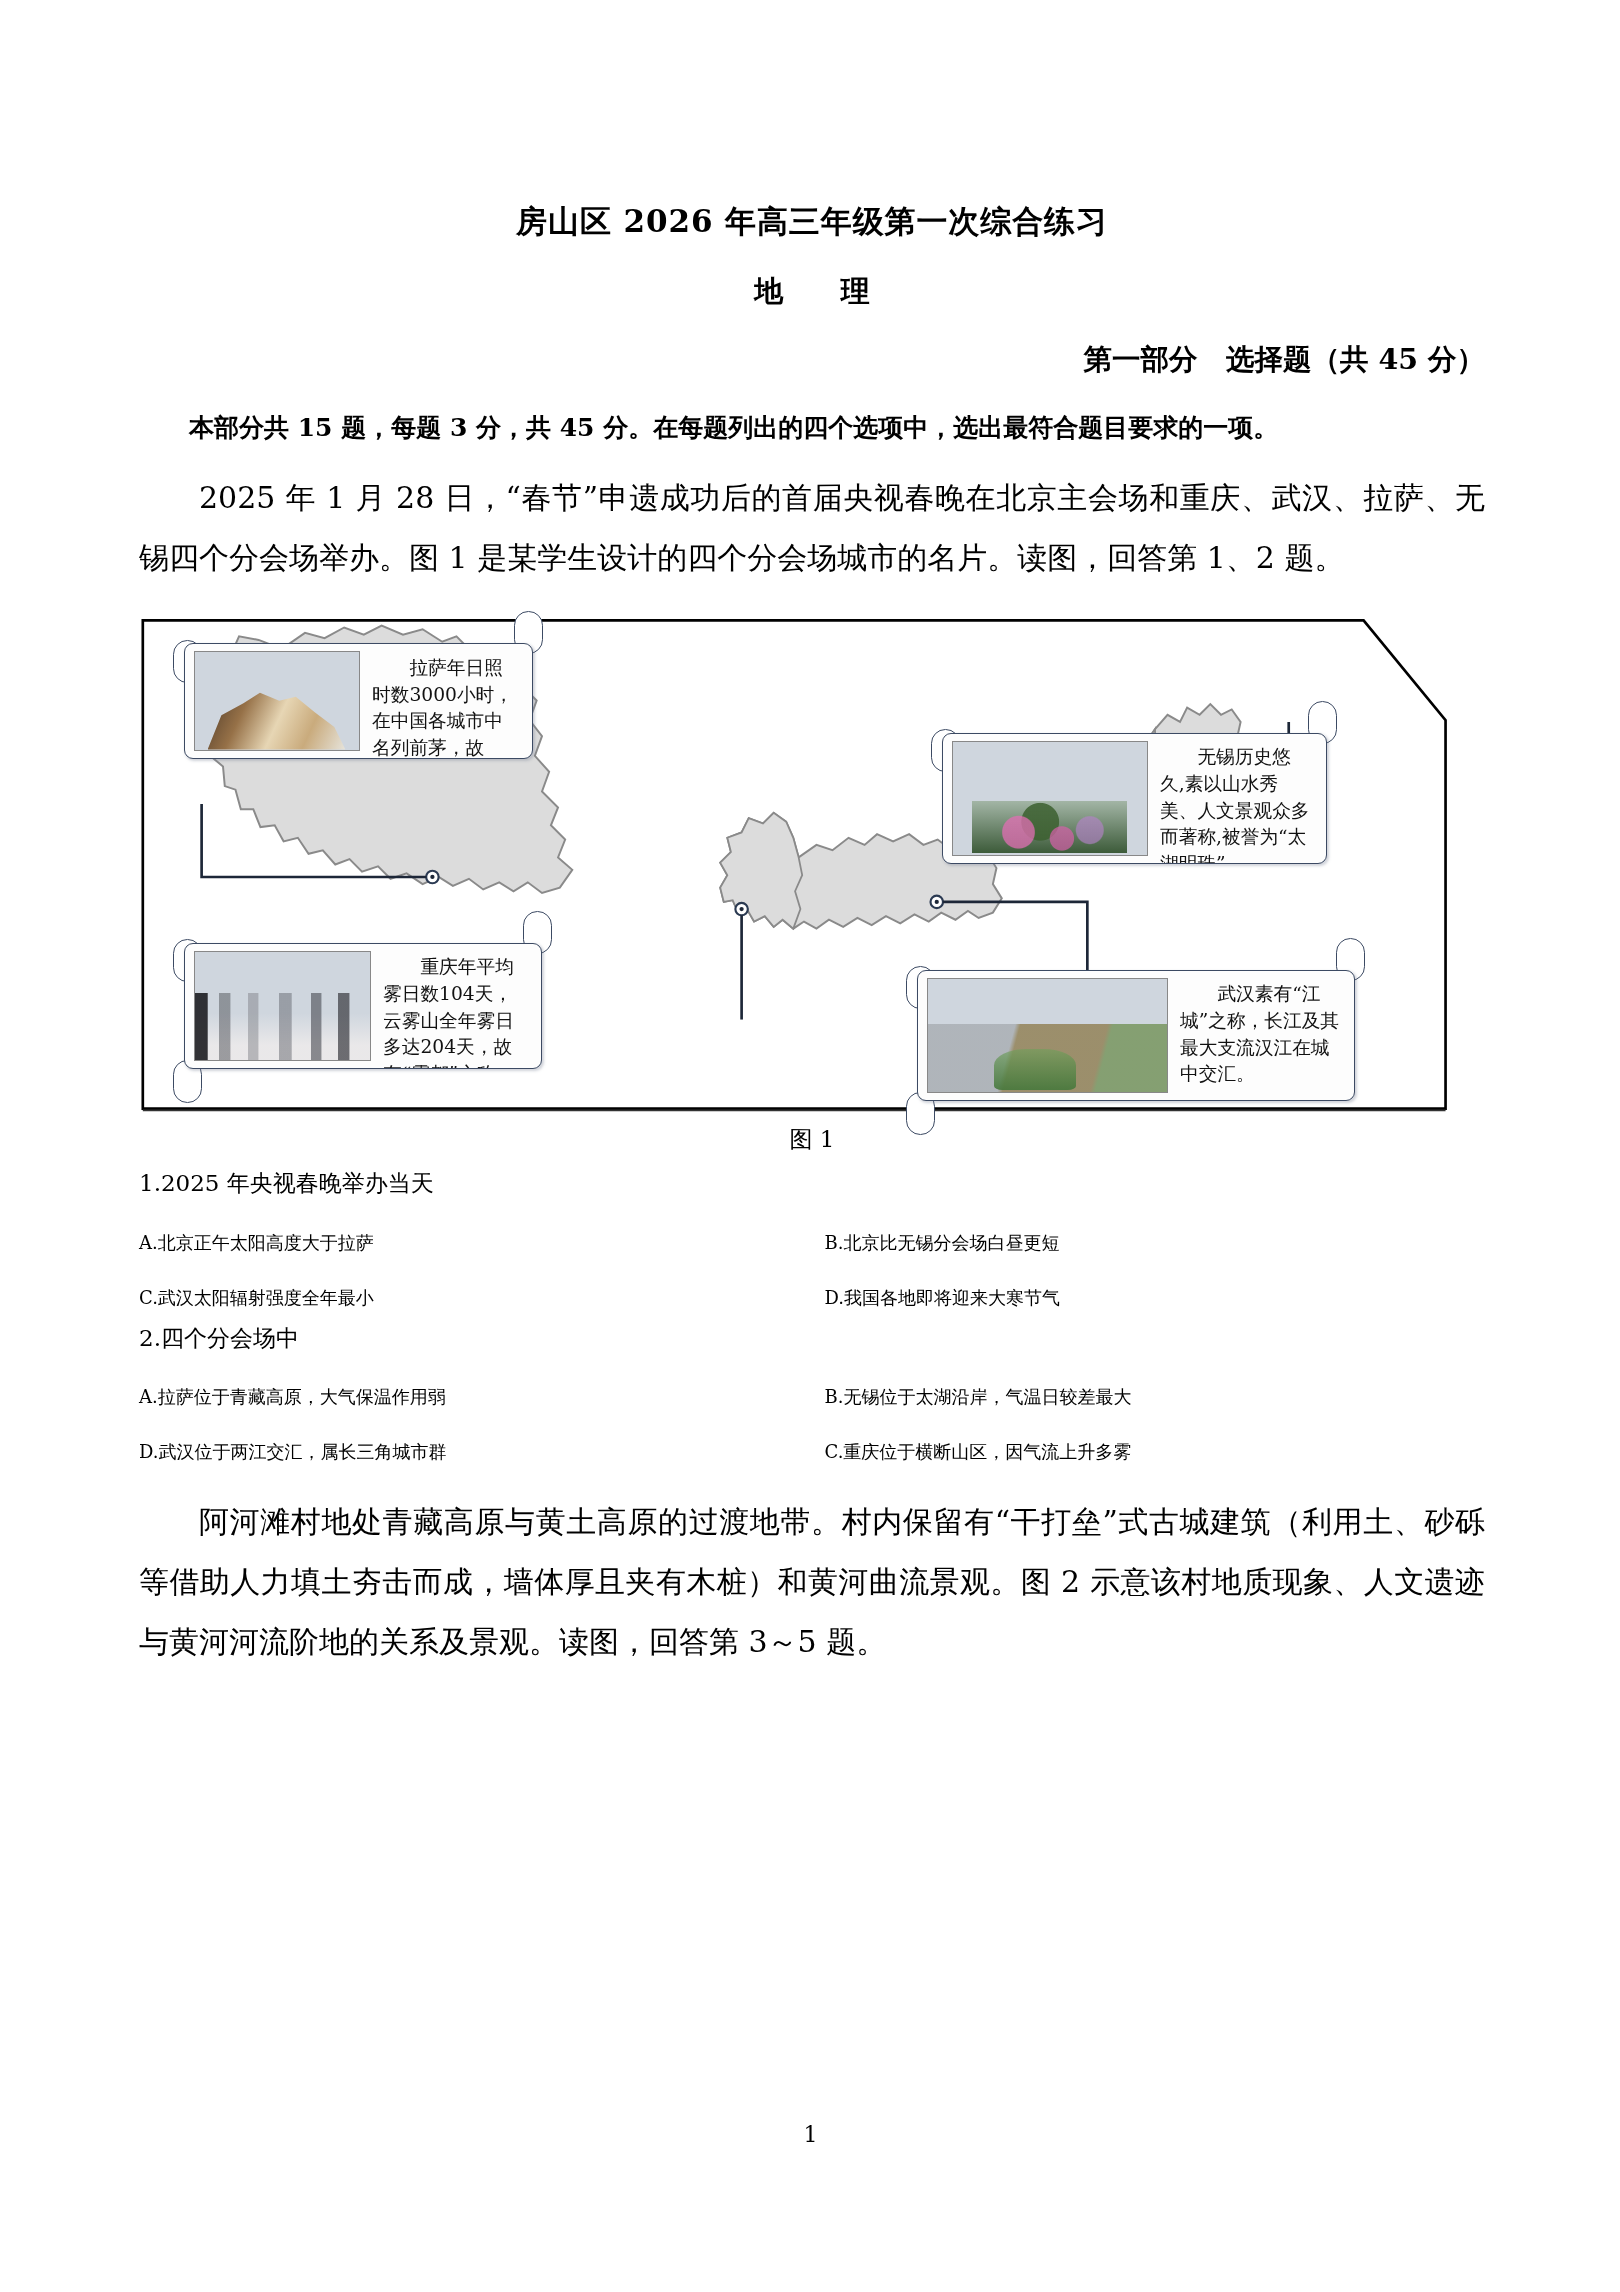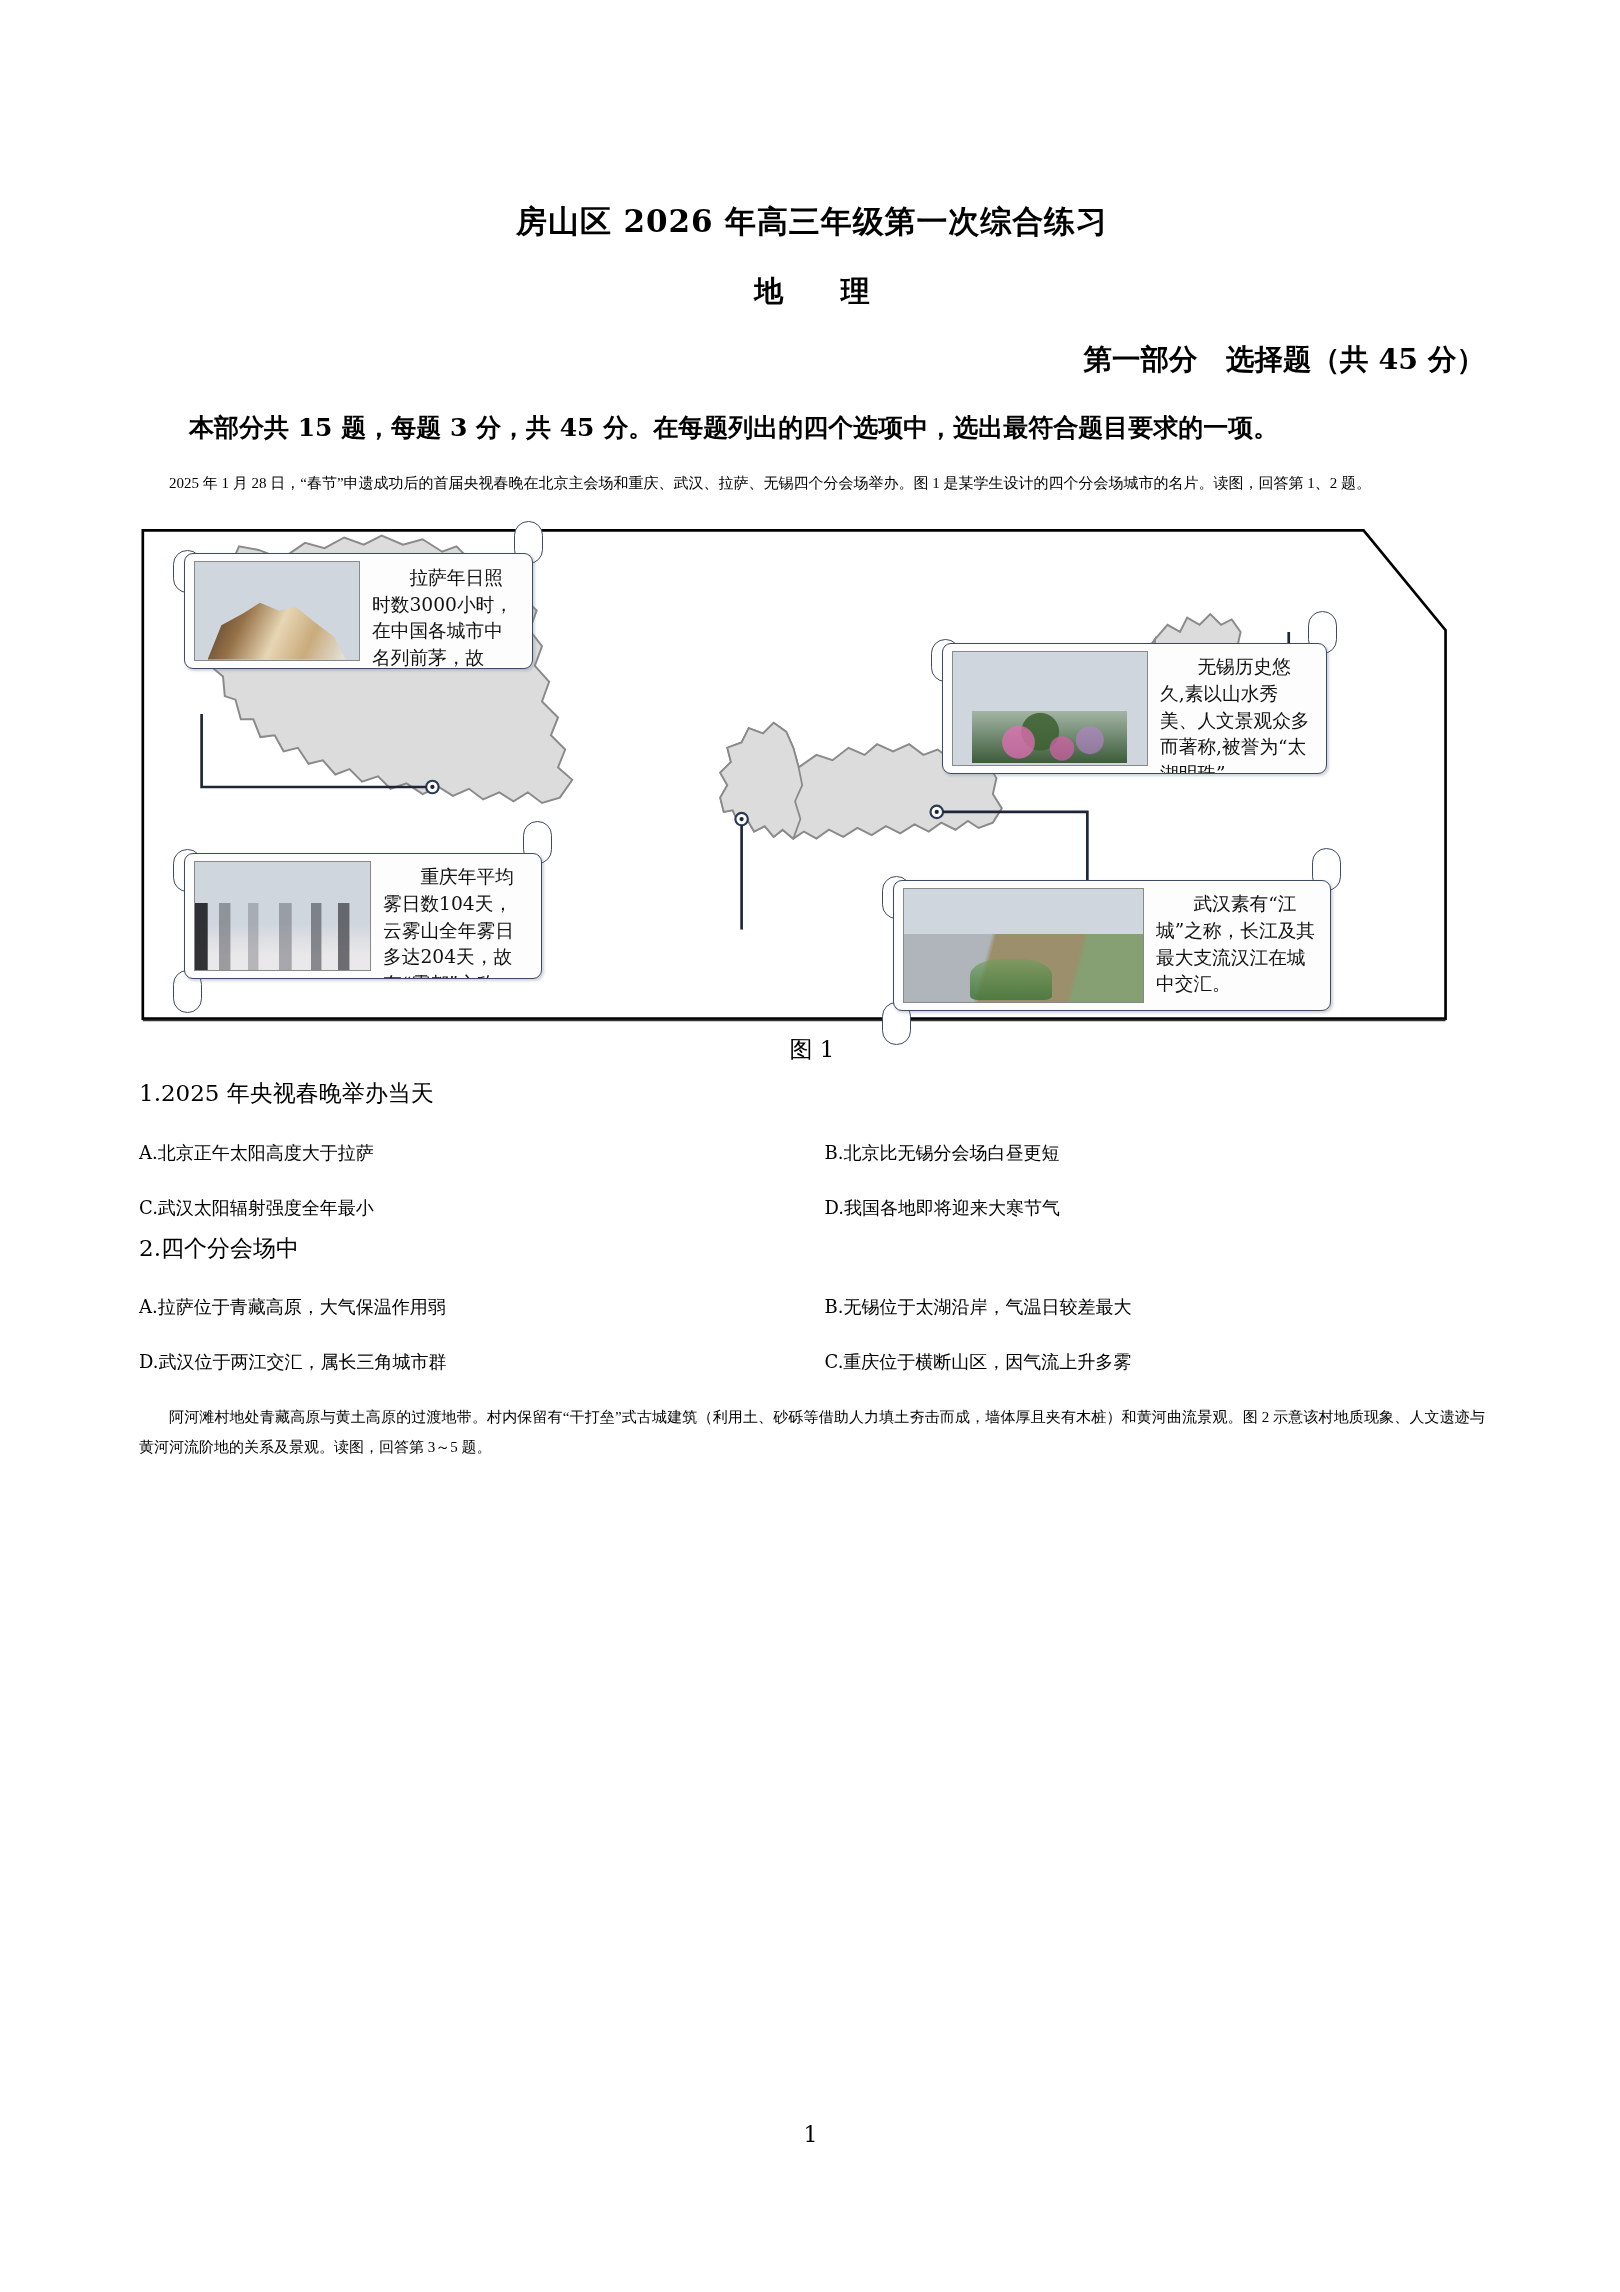--- a/index.html
+++ b/index.html
@@ -53,26 +53,25 @@
   .part-instruction {
     font-size: 25px;
     font-weight: bold;
     margin-top: 30px;
     text-indent: 2em;
     line-height: 1.55;
   }
 
   
   .para {
-    font-size: 15px;
+    font-size: 30px;
     line-height: 2.0;
     margin-top: 19.6px;
     text-align: justify;
     text-justify: inter-ideograph;
-    font-family: Liberation Serif, serif;
   }
   .para.indent { text-indent: 2em; }
 
   .qline {
     font-size: 23px;
     line-height: 1.4;
     margin-top: 12px;
   }
   .opts {
     display: flex;
@@ -332,21 +331,21 @@
       <div class="scroll" style="left:32px; top:319px; width:383px; height:146px;">
         <div class="curl tl"></div>
         <div class="curl tr"></div>
         <div class="curl bl"></div>
         <div class="body">
           <div class="photo ph-chongqing" style="width:175px;"></div>
           <div class="txt">重庆年平均雾日数104天，云雾山全年雾日多达204天，故有“雾都”之称。</div>
         </div>
       </div>
 
-      <div class="scroll" style="left:741px; top:346px; width:463px; height:151px;">
+      <div class="scroll" style="left:765px; top:346px; width:463px; height:151px;">
         <div class="curl tl"></div>
         <div class="curl tr"></div>
         <div class="curl bl"></div>
         <div class="body">
           <div class="photo ph-wuhan" style="width:239px;"></div>
           <div class="txt">武汉素有“江城”之称，长江及其最大支流汉江在城中交汇。</div>
         </div>
       </div>
 
     </div>

